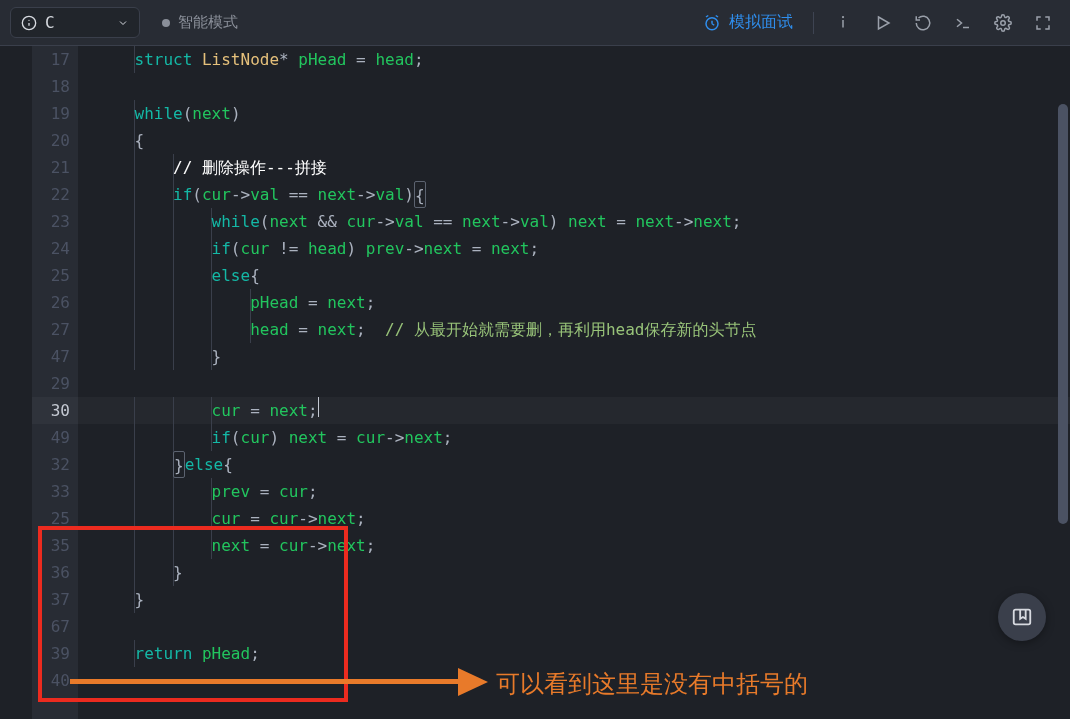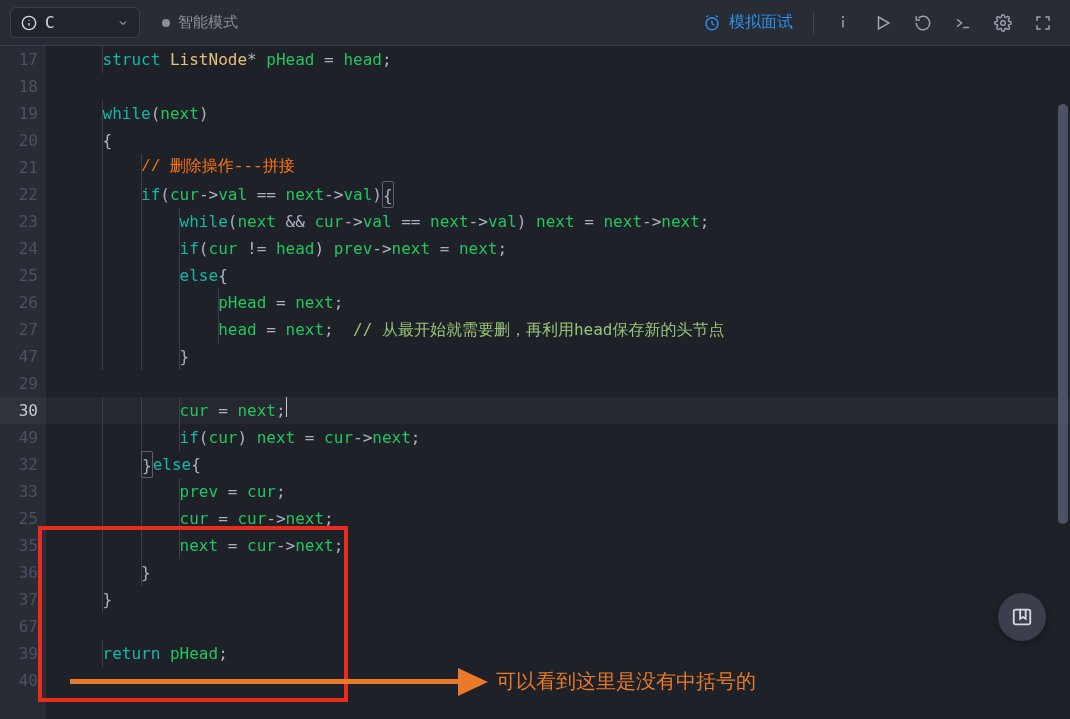--- a/index.html
+++ b/index.html
@@ -69,20 +69,21 @@
   }
   .tb-icon svg { width: 18px; height: 18px; }
 
   
   .editor {
     display: flex;
     height: calc(100% - 46px);
     font-size: 16px;
     line-height: 27px;
     position: relative;
+    margin-left: 32px;
   }
   .gutter {
     width: 46px;
     background: #282c34;
     text-align: right;
     color: #4b5263;
     padding: 0 8px 0 0;
     user-select: none;
     flex-shrink: 0;
   }
@@ -109,21 +110,21 @@
     z-index: 0;
     pointer-events: none;
   }
   .code-line span { position: relative; z-index: 1; }
 
   
   .kw   { color: #14b8a6; }
   .type { color: #e5c07b; }
   .ident{ color: #22c55e; }
   .pl   { color: #abb2bf; }
-  .cmt  { color: #f97316; font-family: Liberation Mono, monospace; }
+  .cmt  { color: #ffffff; }
   .cmt2 { color: #98c379; }
 
   .cursor {
     display: inline-block;
     width: 1.5px; height: 20px;
     background: #c3c8d2;
     vertical-align: -3px;
     margin-left: 0;
   }
   .bracket-hl { border: 1px solid #5c6370; border-radius: 2px; }
@@ -170,21 +171,21 @@
     position: absolute;
     width: 0; height: 0;
     border-left: 30px solid #e87a2a;
     border-top: 14px solid transparent;
     border-bottom: 14px solid transparent;
     z-index: 6;
   }
   .annotation {
     position: absolute;
     color: #e87a2a;
-    font-size: 20px;
+    font-size: 24px;
     font-family: "Microsoft YaHei", sans-serif;
     z-index: 6;
   }
 
   
   .fab {
     position: absolute;
     right: 24px;
     bottom: 78px;
     width: 48px; height: 48px;

